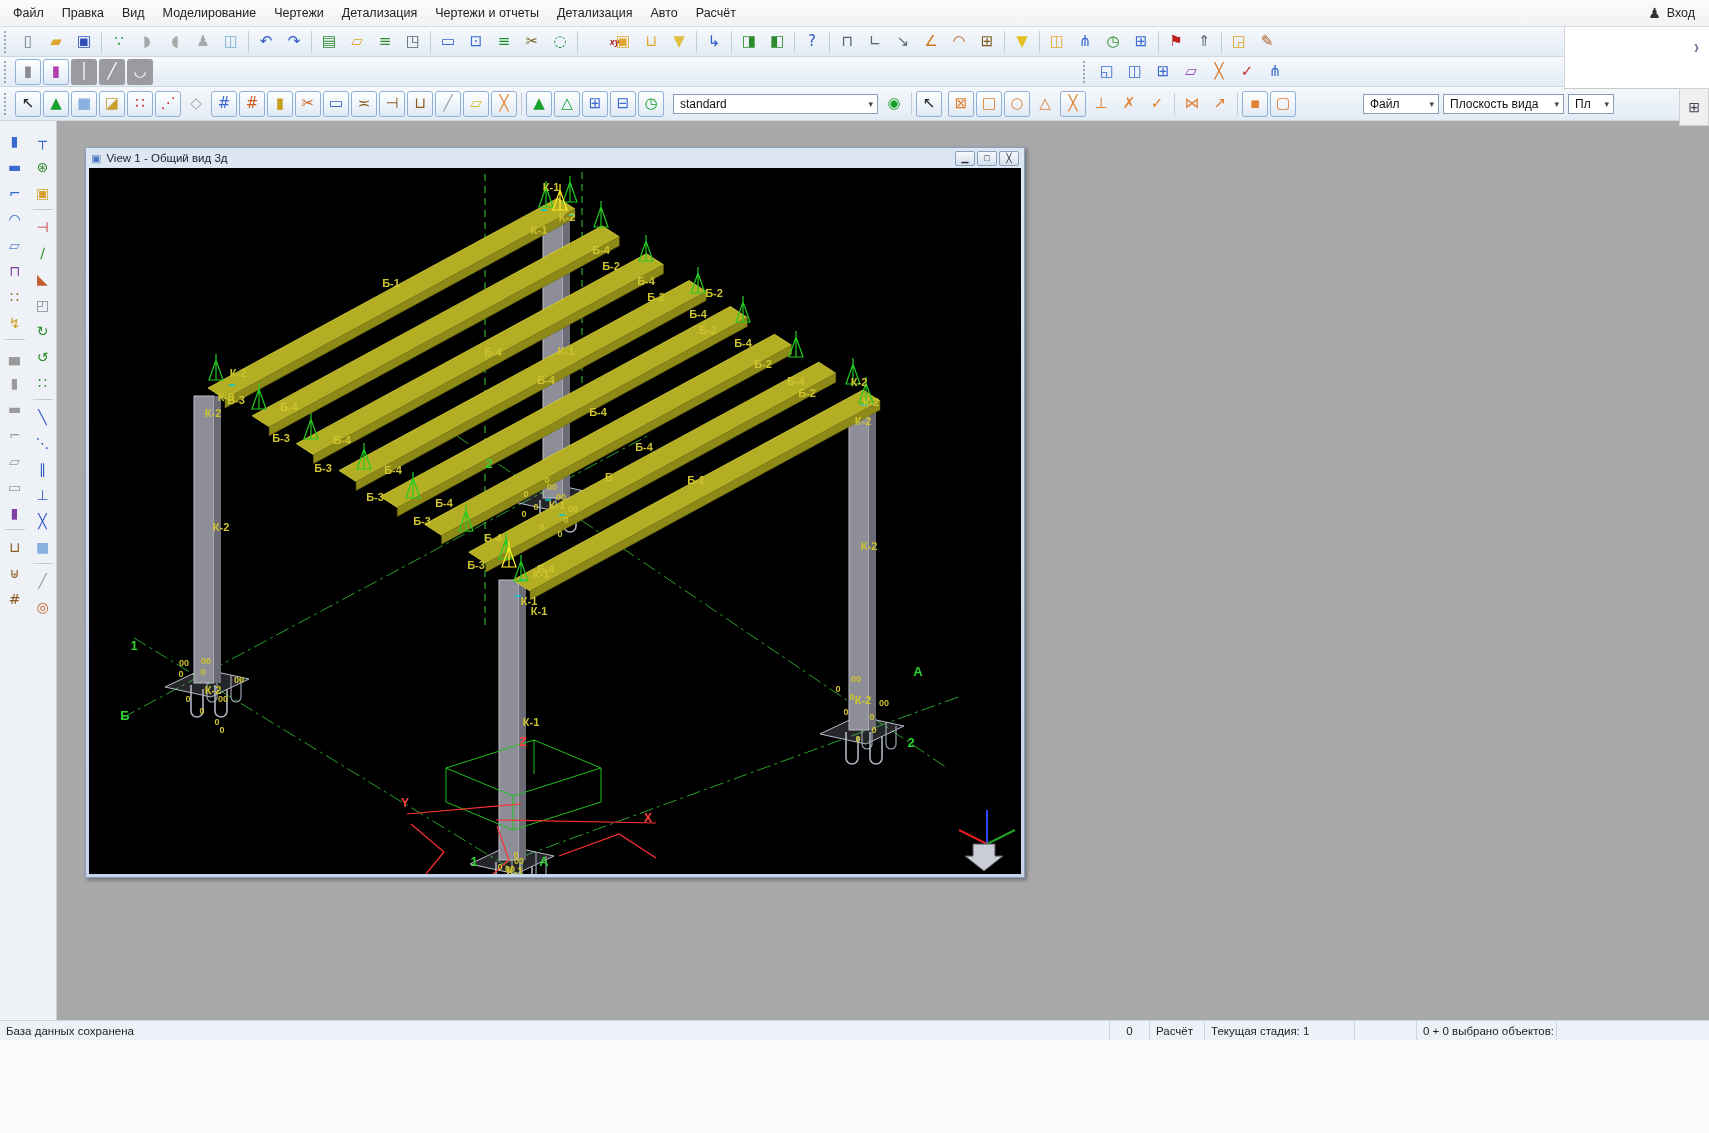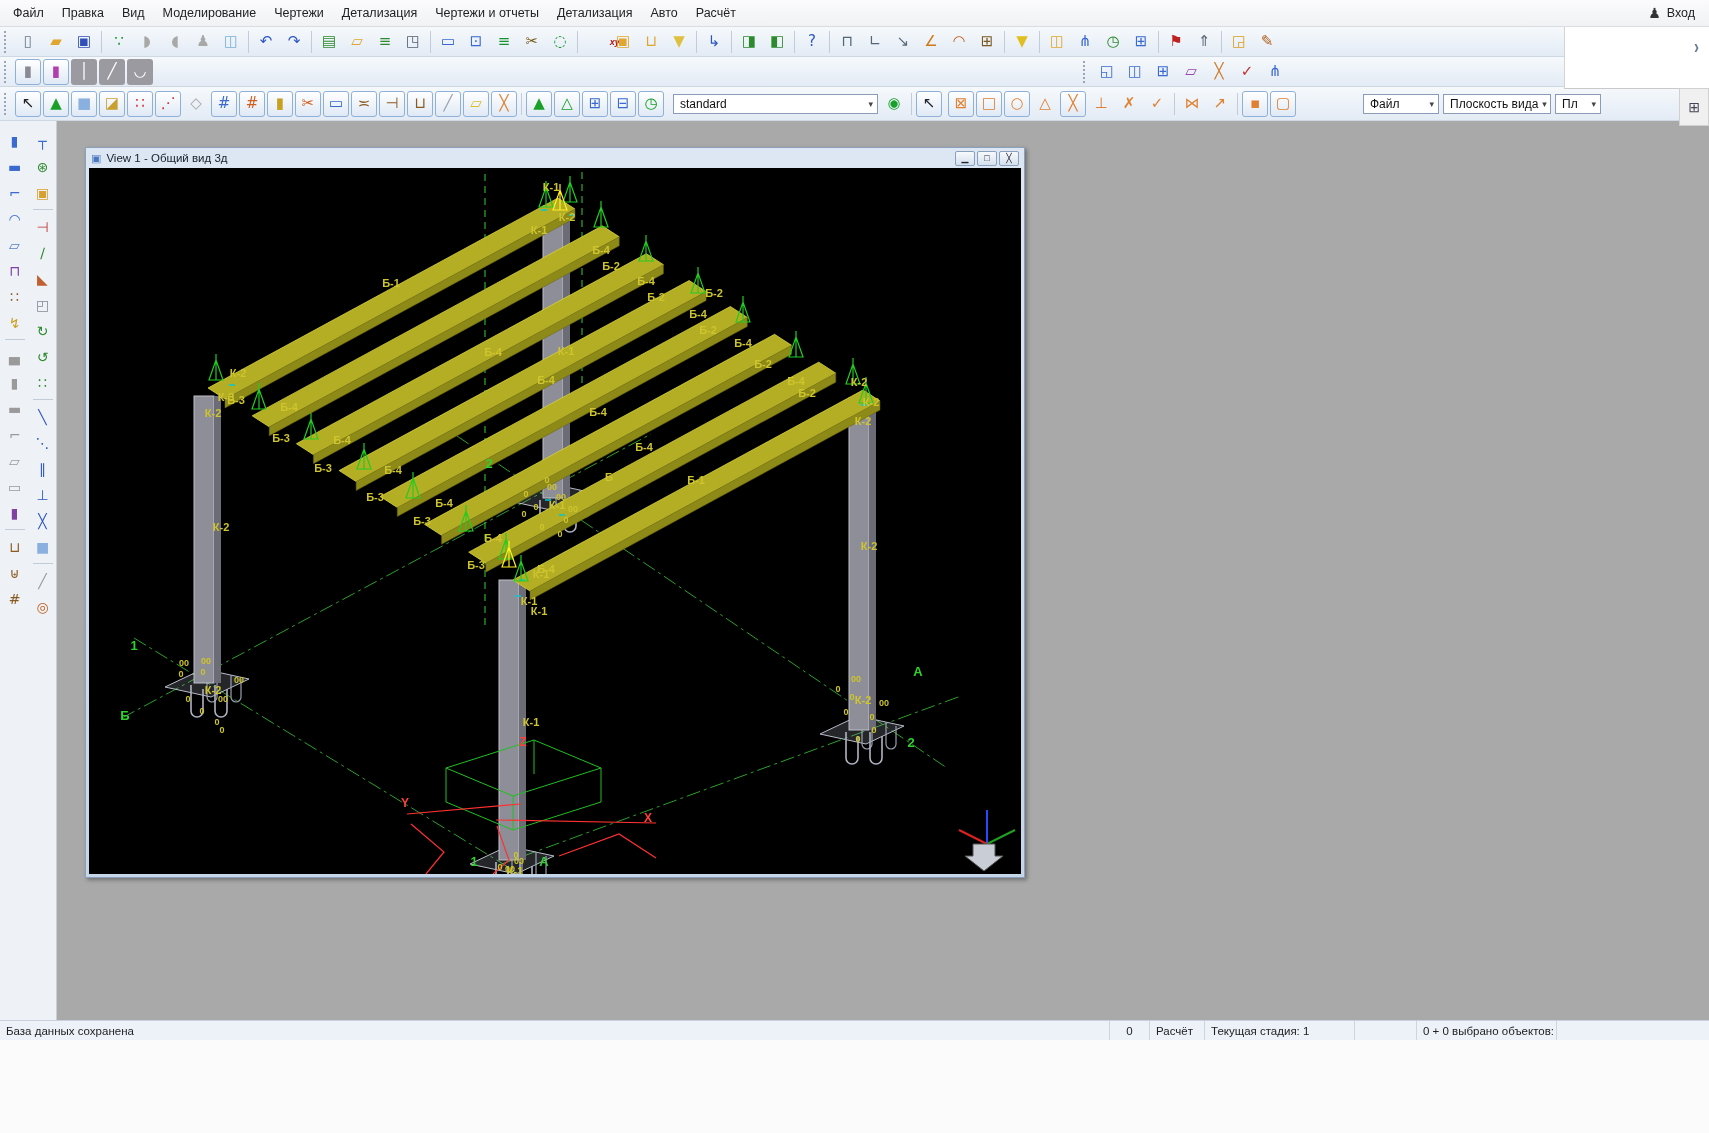--- a/index.html
+++ b/index.html
@@ -375,21 +375,21 @@
     <button class="tbtn on">
       <span class="g" style="color: rgb(224, 128, 48);">▪</span>
     </button>
     <button class="tbtn on">
       <span class="g" style="color: rgb(224, 128, 48);">▢</span>
     </button>
     <div class="combo" style="width: 76px; margin-left: 66px;">
       <span>Файл</span>
       <span class="carr">▾</span>
     </div>
-    <div class="combo" style="width: 108px;">
+    <div class="combo" style="width: 121px;">
       <span>Плоскость вида</span>
       <span class="carr">▾</span>
     </div>
     <div class="combo" style="width: 46px;">
       <span>Пл</span>
       <span class="carr">▾</span>
     </div>
   </div>
 
 <div class="panelA">

